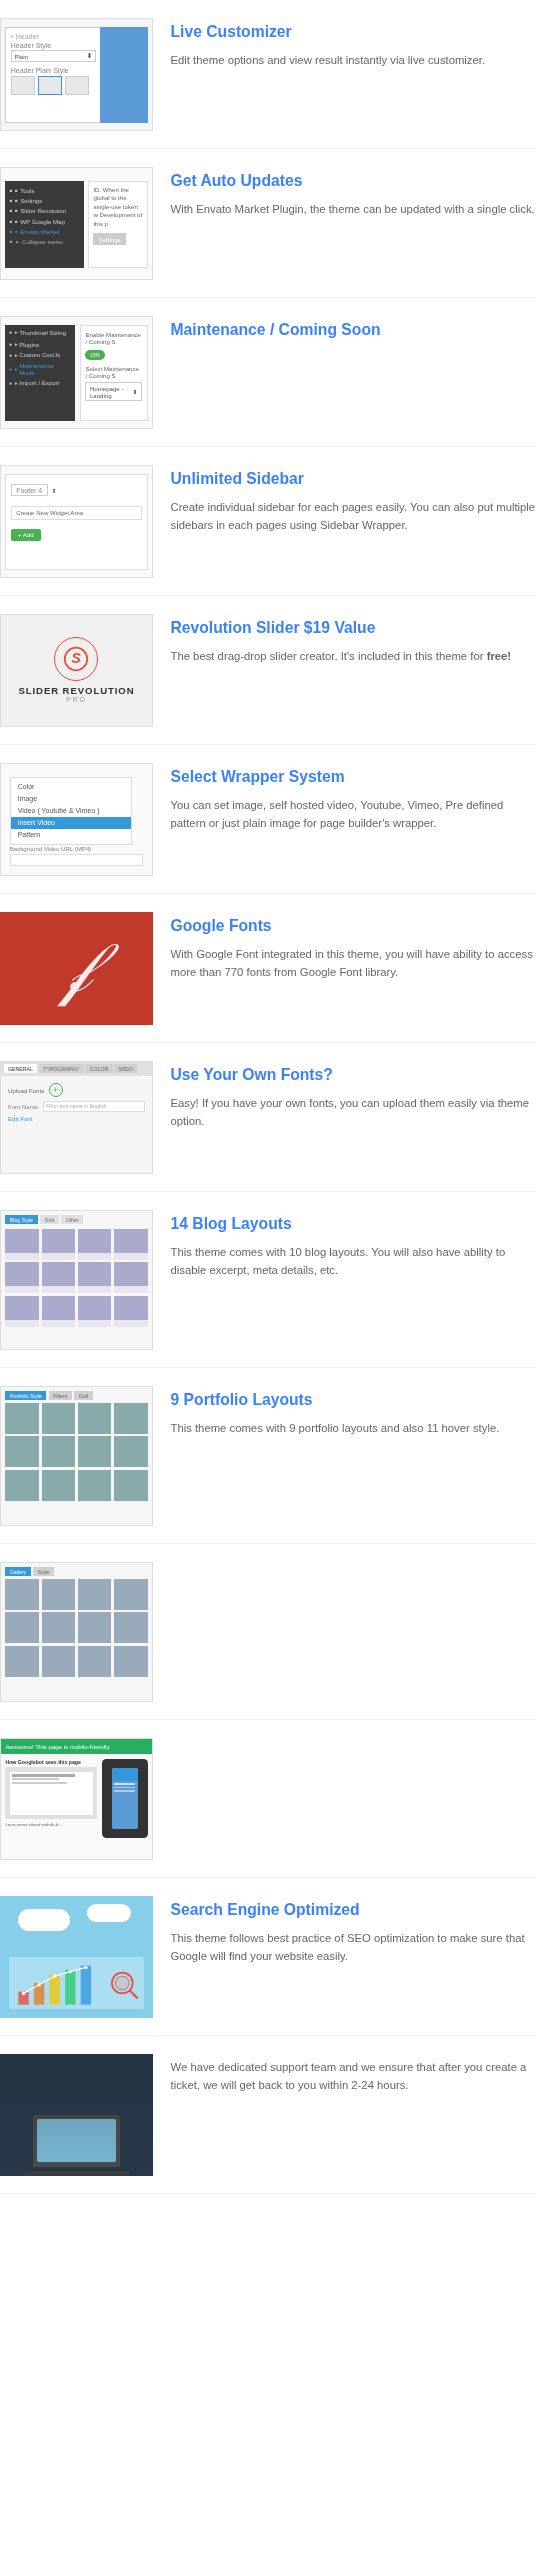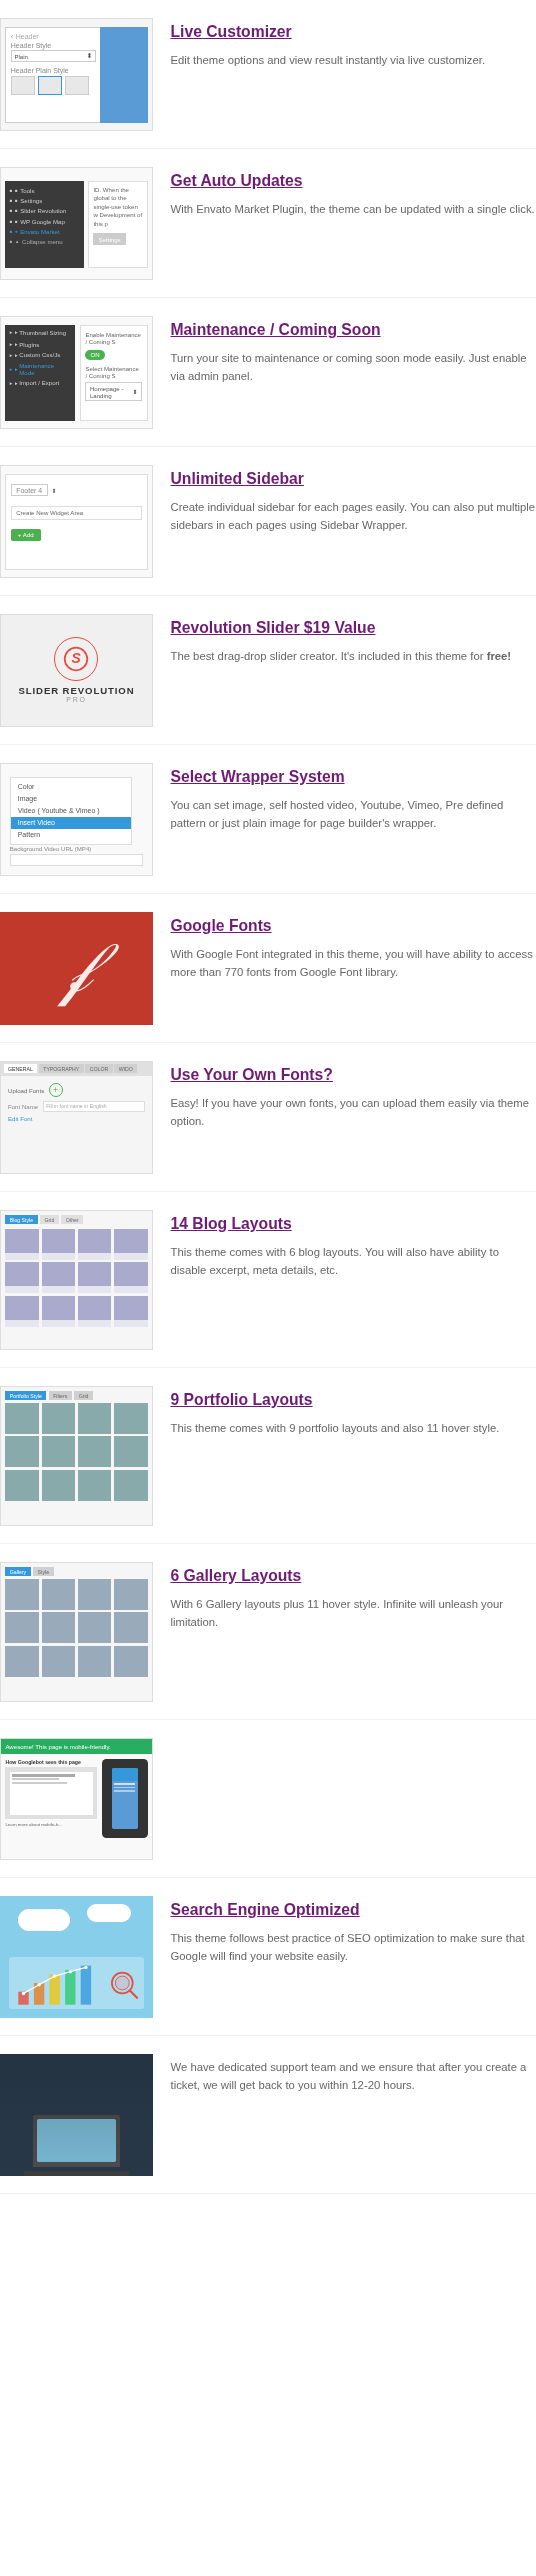--- a/index.html
+++ b/index.html
@@ -26,24 +26,23 @@
     }
 
     .feature-content {
       flex: 1;
       padding-top: 4.4px;
     }
 
     .feature-content h3 {
       font-size: 15.7px;
       font-weight: 700;
-      color: #701a75;
+      color: #3b82f6;
       margin-bottom: 8.7px;
       line-height: 1.3;
-      text-decoration: underline;
     }
 
     .feature-content p {
       font-size: 11.3px;
       color: #666;
       line-height: 1.6;
     }
 
     .feature-content p strong {
       font-weight: 700;
@@ -718,21 +717,20 @@
         <div style="font-size:6.1px;color:#666;margin-top:3.5px;margin-bottom:2.6px;">Select Maintenance / Coming S</div>
         <div style="background:#fff;border:0.9px solid #ccc;font-size:6.1px;padding:1.7px 3.5px;color:#555;display:flex;align-items:center;">
           <span>Homepage - Landing</span>
           <span style="margin-left:auto;">⬍</span>
         </div>
       </div>
     </div>
   </div>
   <div class="feature-content">
     <h3>Maintenance / Coming Soon</h3>
-    <p>Turn your site to maintenance or coming soon mode easily. Just enable via admin panel.</p>
   </div>
 </div>
 
 <div class="feature-row">
   <div class="feature-image">
     <div class="img-sidebar">
       <div class="widget-panel">
         <div style="margin-bottom:5.2px;">
           <span class="footer-label">Footer 4</span>
           <span style="font-size:6.1px;color:#666;"> ⬍</span>
@@ -852,21 +850,21 @@
         <div class="thumb thumb-colors-8"></div>
         <div class="thumb thumb-colors-3"></div>
         <div class="thumb thumb-colors-1"></div>
         <div class="thumb thumb-colors-4"></div>
         <div class="thumb thumb-colors-6"></div>
       </div>
     </div>
   </div>
   <div class="feature-content">
     <h3>14 Blog Layouts</h3>
-    <p>This theme comes with 6 blog layouts. You will also have ability to disable excerpt, meta details, etc.</p>
+    <p>This theme comes with 10 blog layouts. You will also have ability to disable excerpt, meta details, etc.</p>
   </div>
 </div>
 
 <div class="feature-row">
   <div class="feature-image">
     <div class="img-portfolio colors">
       <div style="display:flex;gap:2.6px;margin-bottom:2.6px;">
         <div class="tab active" style="font-size:5.2px;padding:1.7px 4.4px;background:#3498db;color:#fff;">Portfolio Style</div>
         <div class="tab" style="font-size:5.2px;padding:1.7px 4.4px;background:#d0d0d0;color:#666;">Filters</div>
         <div class="tab" style="font-size:5.2px;padding:1.7px 4.4px;background:#d0d0d0;color:#666;">Grid</div>
@@ -909,24 +907,20 @@
         <div class="thumb g6"></div>
         <div class="thumb g7"></div>
         <div class="thumb g8"></div>
         <div class="thumb g1"></div>
         <div class="thumb g3"></div>
         <div class="thumb g5"></div>
         <div class="thumb g7"></div>
       </div>
     </div>
   </div>
-  <div class="feature-content">
-    <h3>6 Gallery Layouts</h3>
-    <p>With 6 Gallery layouts plus 11 hover style. Infinite will unleash your limitation.</p>
-  </div>
 </div>
 
 <div class="feature-row">
   <div class="feature-image">
     <div class="img-mobile">
       <div class="green-bar">
         <span>Awesome! This page is mobile-friendly.</span>
       </div>
       <div class="content-area">
         <div class="browser-col">
@@ -997,16 +991,16 @@
         <div style="display:flex;flex-direction:column;align-items:center;">
           <div class="laptop"></div>
           <div class="laptop-base"></div>
         </div>
       </div>
 
       <div style="position:absolute;top:0;left:0;right:0;bottom:0;background:linear-gradient(rgba(0,0,0,0.3),rgba(0,0,0,0.1));pointer-events:none;"></div>
     </div>
   </div>
   <div class="feature-content">
-    <p>We have dedicated support team and we ensure that after you create a ticket, we will get back to you within 12-20 hours.</p>
+    <p>We have dedicated support team and we ensure that after you create a ticket, we will get back to you within 2-24 hours.</p>
   </div>
 </div>
 
 
 </body></html>

